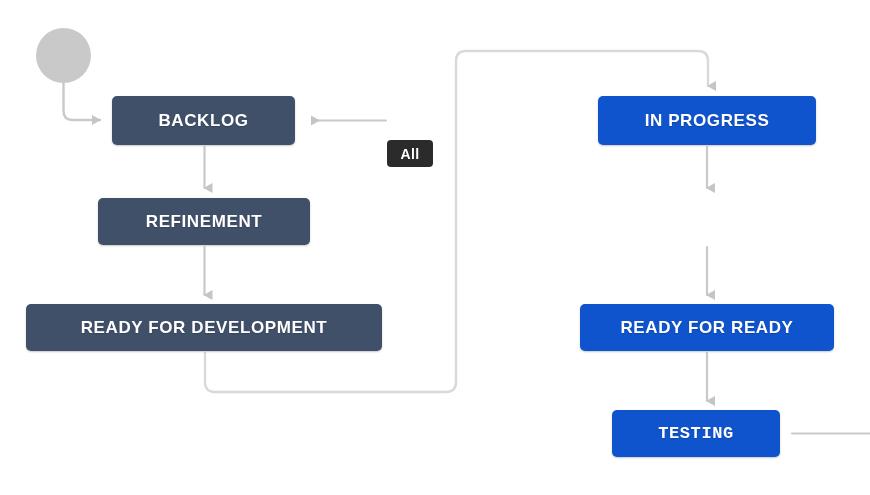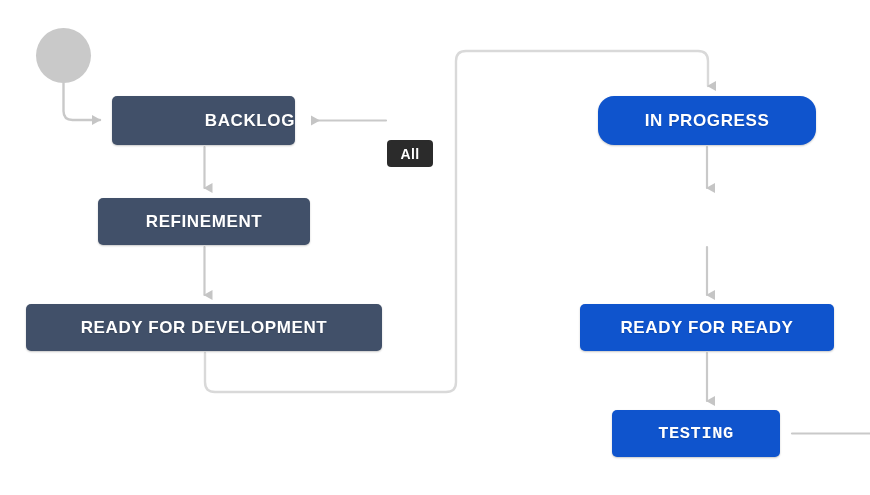--- a/index.html
+++ b/index.html
@@ -124,33 +124,33 @@
       <path d="M707 353 L707 401" fill="none" stroke="#c9c9c9" stroke-width="2.2" stroke-linecap="round" marker-end="url(#ah-down)"></path>
     </g>
 
     <g>
       <path d="M792 433.5 L870 433.5" fill="none" stroke="#c9c9c9" stroke-width="2.2" stroke-linecap="round"></path>
     </g>
   </svg>
 
   <div class="start-node" style="left:36px; top:28px; width:55px; height:55px;"></div>
 
-  <div class="node navy" style="left:112px; top:96px; width:183px; height:49px;justify-content:flex-end;">
+  <div class="node navy" style="left:112px; top:96px; width:183px; height:49px;">
     <span class="node-label">BACKLOG</span>
   </div>
 
   <div class="node navy" style="left:98px; top:198px; width:212px; height:47px;">
     <span class="node-label">REFINEMENT</span>
   </div>
 
   <div class="node navy" style="left:26px; top:304px; width:356px; height:47px;">
     <span class="node-label">READY FOR DEVELOPMENT</span>
   </div>
 
-  <div class="node blue" style="left:598px; top:96px; width:218px; height:49px;border-radius:16px;">
+  <div class="node blue" style="left:598px; top:96px; width:218px; height:49px;">
     <span class="node-label">IN PROGRESS</span>
   </div>
 
 
   <div class="node blue" style="left:580px; top:304px; width:254px; height:47px;">
     <span class="node-label">READY FOR READY</span>
   </div>
 
   <div class="node blue" style="left:612px; top:410px; width:168px; height:47px;font-family:Liberation Mono, monospace;">
     <span class="node-label">TESTING</span>

